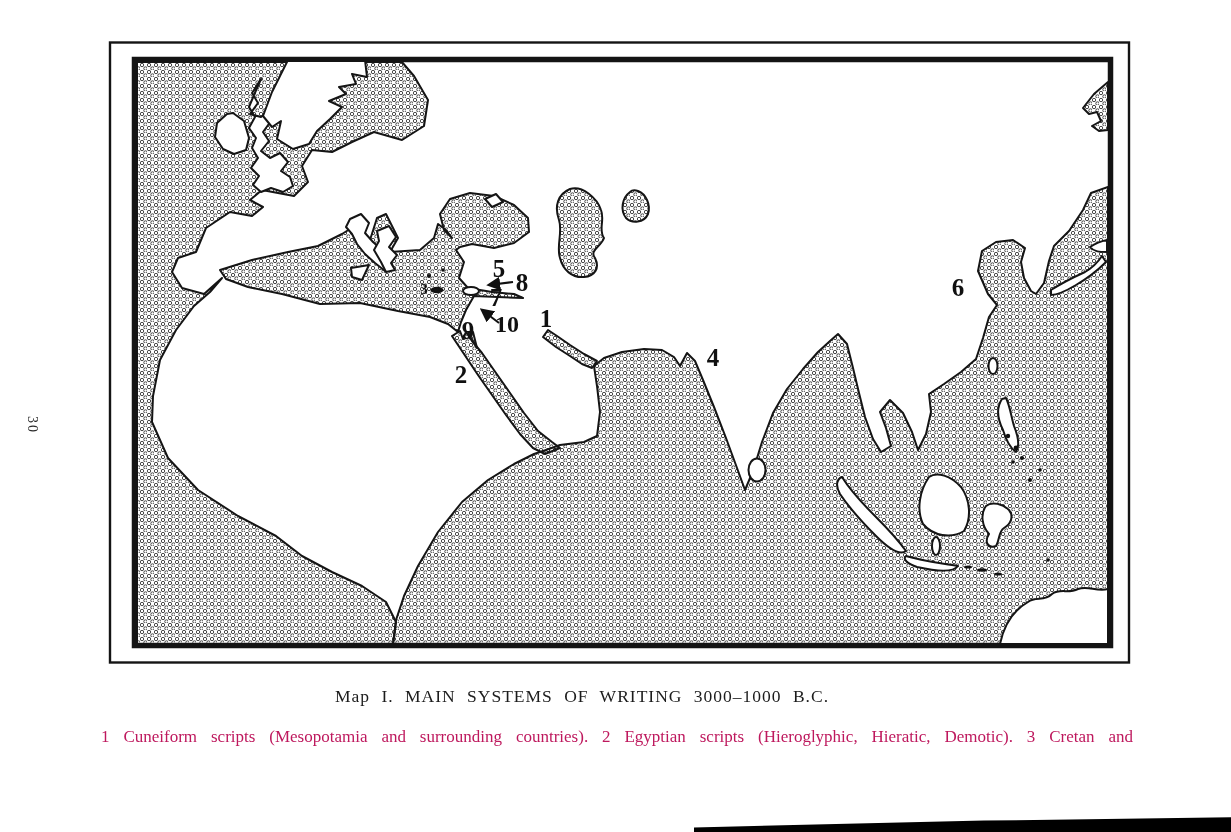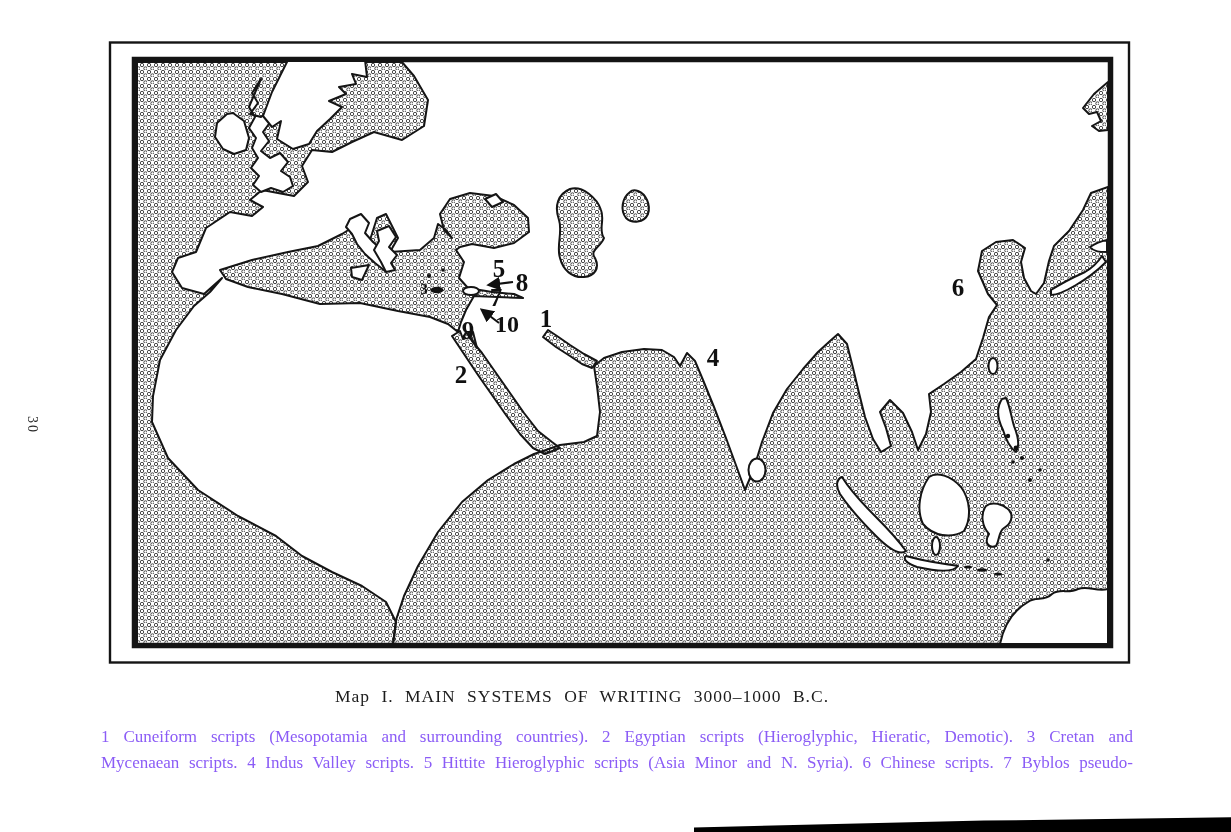--- a/index.html
+++ b/index.html
@@ -15,21 +15,21 @@
     letter-spacing:2px;text-align:center;
   }
   .map-wrap{position:absolute;left:0;top:0;width:1231px;height:832px;}
   .map-title{
     position:absolute;left:0;top:686px;width:1164px;
     text-align:center;font-size:17.5px;color:#1c1c1c;
     word-spacing:6px;letter-spacing:1px;white-space:nowrap;
   }
   .caption{
     position:absolute;left:101px;top:724px;width:1032px;
-    font-size:17px;line-height:26px;color:#8b5cf6;
+    font-size:17px;line-height:26px;color:#be185d;
   }
   .caption .cl{display:block;white-space:nowrap;}
   .caption .cl.just{white-space:normal;text-align:justify;text-align-last:justify;}
   .gutter-bar{
     position:absolute;left:694px;top:813px;width:537px;height:19px;
     background:#000;
     clip-path:polygon(0 76%, 54% 40%, 100% 22%, 100% 100%, 0 100%);
   }
   svg text.maplbl{
     font-family:"Liberation Serif","DejaVu Serif",serif;
@@ -188,16 +188,15 @@
       </g>
 </svg>
 </div>
 
 <div class="folio">30</div>
 
 <div class="map-title">Map I. MAIN SYSTEMS OF WRITING 3000–1000 B.C.</div>
 
 <div class="caption">
   <span class="cl just">1 Cuneiform scripts (Mesopotamia and surrounding countries). 2 Egyptian scripts (Hieroglyphic, Hieratic, Demotic). 3 Cretan and</span>
-  <span class="cl just">Mycenaean scripts. 4 Indus Valley scripts. 5 Hittite Hieroglyphic scripts (Asia Minor and N. Syria). 6 Chinese scripts. 7 Byblos pseudo-</span>
 </div>
 
 <div class="gutter-bar"></div>
 
 </body></html>

